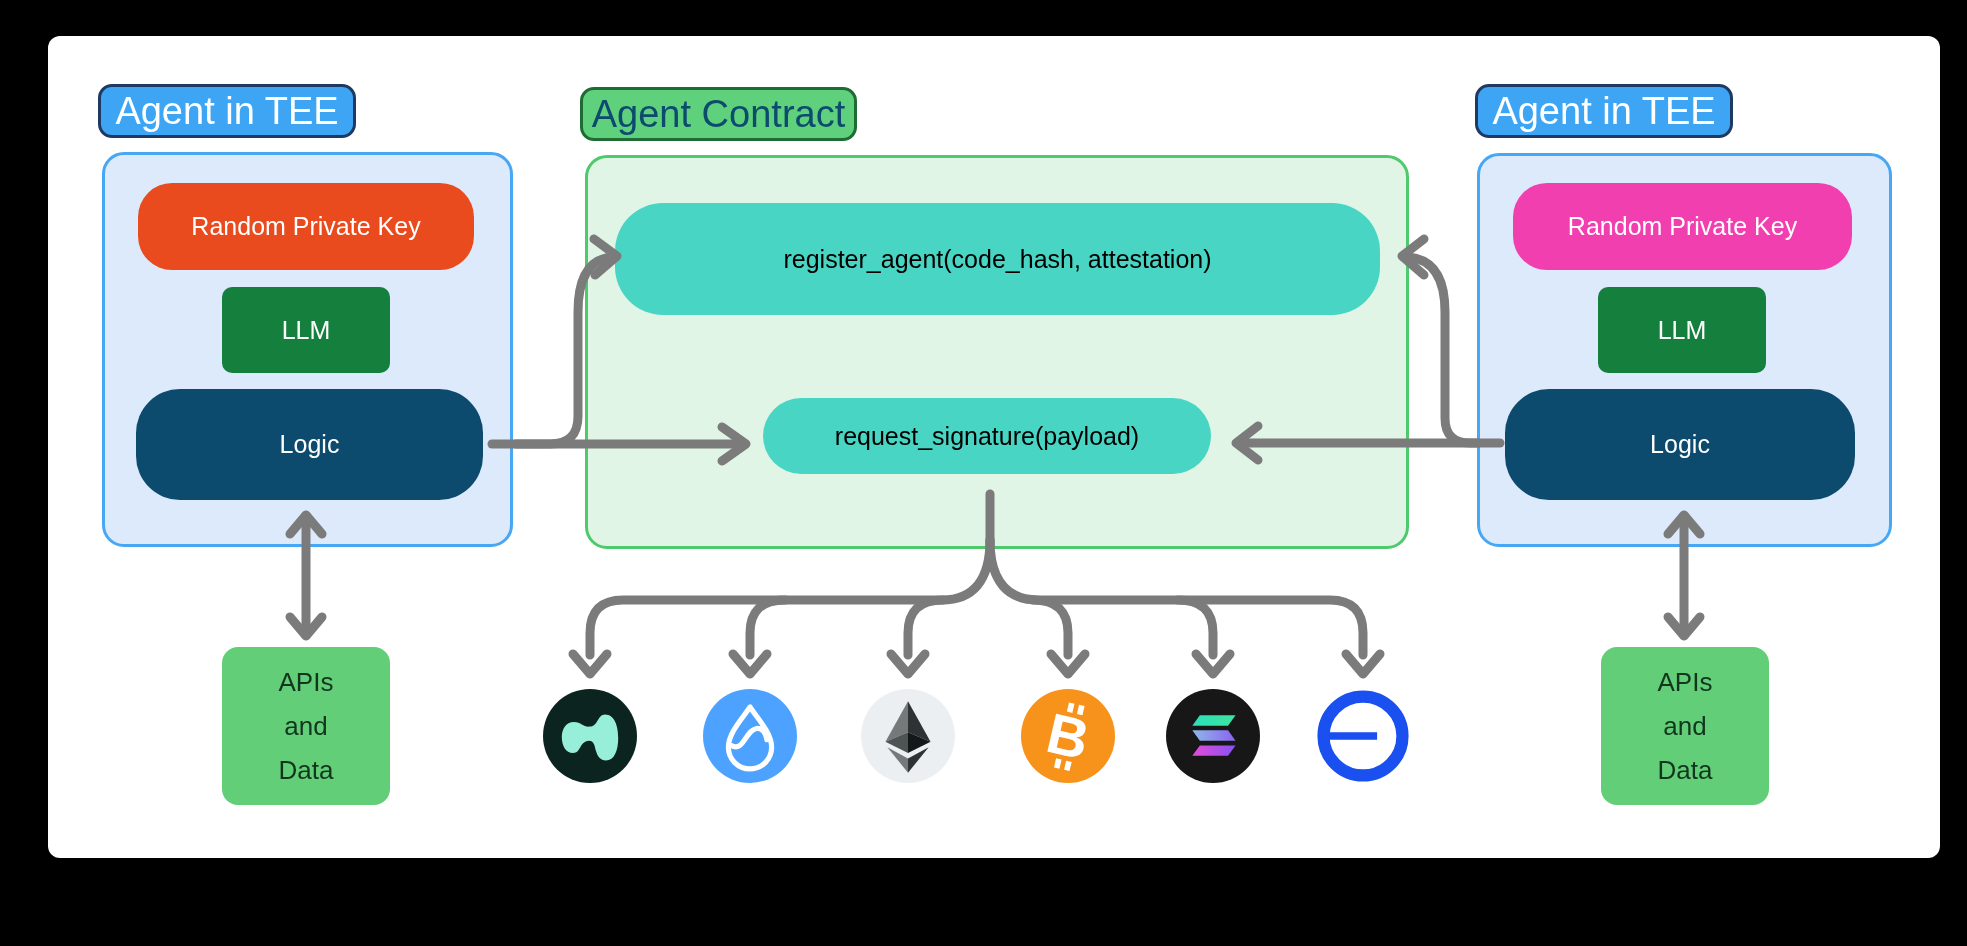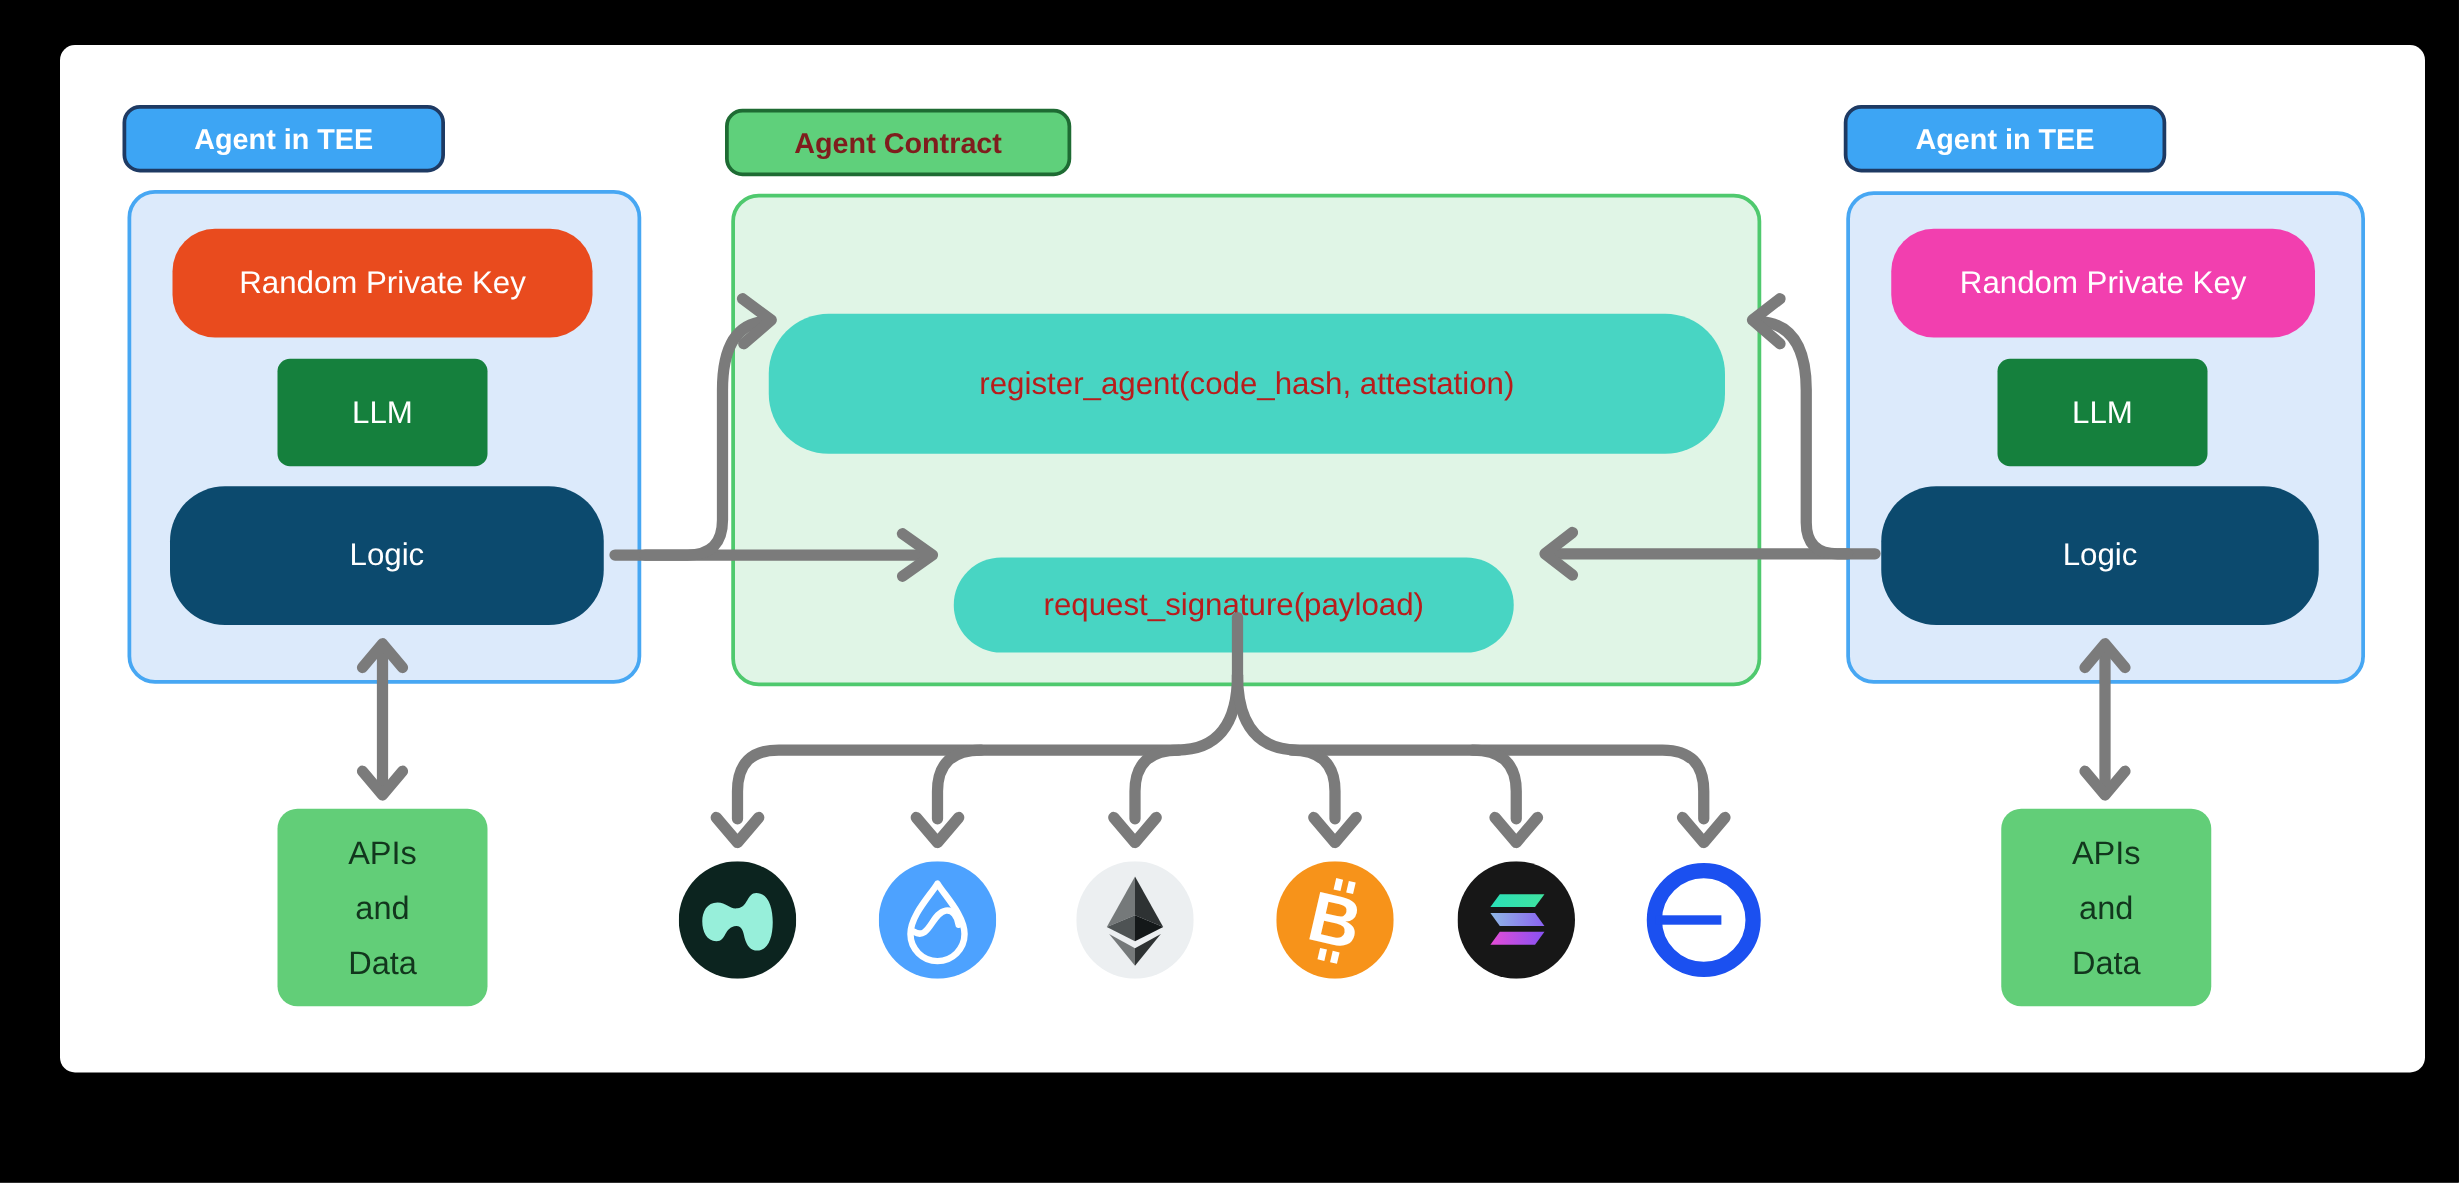--- a/index.html
+++ b/index.html
@@ -4,31 +4,31 @@
 <style>
   html,body{margin:0;padding:0;background:#000;}
   #scene{position:relative;width:1967px;height:946px;background:#000;overflow:hidden;
          font-family:"Liberation Sans",sans-serif;}
   #canvas{position:absolute;left:48px;top:36px;width:1892px;height:822px;
           background:#ffffff;border-radius:12px;}
   .abs{position:absolute;box-sizing:border-box;}
   .center{display:flex;align-items:center;justify-content:center;text-align:center;}
 
   
-  .tag{border-radius:14px;font-size:23px;font-weight:700;}
+  .tag{border-radius:14px;font-size:38px;font-weight:400;}
   .tag-blue{background:#3DA5F4;border:3px solid #1E3A63;color:#ffffff;}
-  .tag-green{background:#5FD07B;border:3px solid #1E6B33;color:#7f1d1d;}
+  .tag-green{background:#5FD07B;border:3px solid #1E6B33;color:#0c4a6e;}
   .tee-box{background:#DCEAFB;border:3px solid #47A7F3;border-radius:22px;}
   .contract-box{background:#E0F5E6;border:3px solid #4FC96E;border-radius:22px;}
   .pill{color:#ffffff;font-size:25px;font-weight:500;text-align:right;}
   .pill-orange{background:#E94B1E;border-radius:34px;}
   .pill-pink{background:#F23FAF;border-radius:34px;}
   .pill-purple{background:#15803d;border-radius:10px;}
   .pill-blue{background:#0c4a6e;border-radius:44px;}
-  .pill-teal{background:#48D5C3;border-radius:46px;color:#b91c1c;font-size:25px;font-weight:500;margin-top:48px;}
+  .pill-teal{background:#48D5C3;border-radius:46px;color:#000000;font-size:25px;font-weight:500;}
   .apis{background:#62CE78;border-radius:16px;color:#12361D;font-size:26px;font-weight:500;
         line-height:44px;padding:0 38px;}
   svg{display:block;}
   .wires{position:absolute;left:0;top:0;pointer-events:none;}
   .wires path,.wires polyline{fill:none;stroke:#7B7B7B;stroke-width:9;
         stroke-linecap:round;stroke-linejoin:round;}
   .chain{position:absolute;width:94px;height:94px;}
 </style>
 </head>
 <body>

